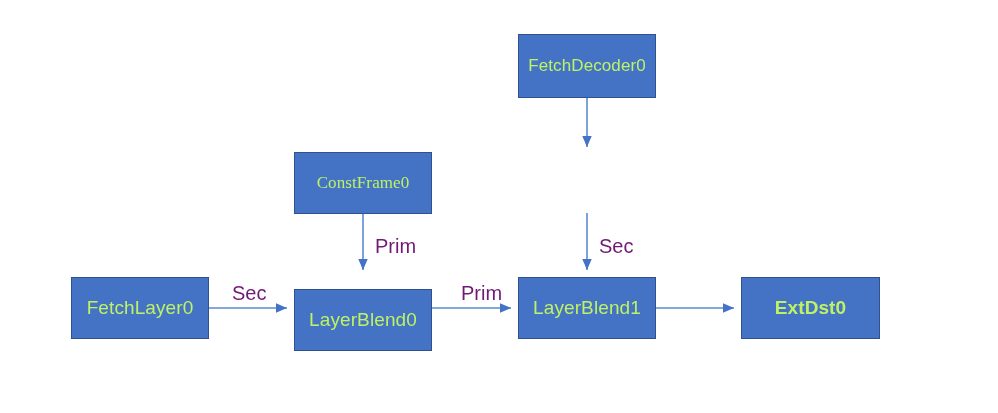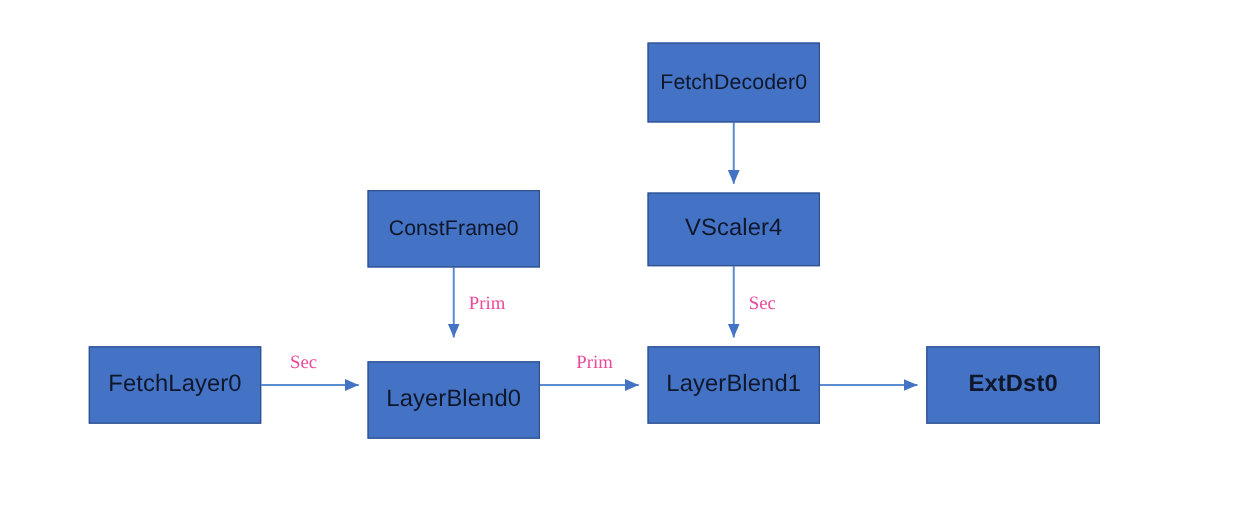--- a/index.html
+++ b/index.html
@@ -15,40 +15,39 @@
     width: 998px;
     height: 413px;
     background: #ffffff;
     overflow: hidden;
   }
   .node {
     position: absolute;
     box-sizing: border-box;
     background: #4472C4;
     border: 1.5px solid #2F528F;
-    color: #0f172a;
+    color: #bef264;
     display: flex;
     align-items: center;
     justify-content: center;
     text-align: right;
     line-height: 1.1;
     letter-spacing: 0.1px;
   }
   .node .node-label {
     display: block;
     padding: 0 4px;
     white-space: nowrap;
   }
   .edge-label {
     position: absolute;
-    color: #ec4899;
-    font-size: 15px;
+    color: #701a75;
+    font-size: 20px;
     white-space: nowrap;
     line-height: 1;
-    font-family: Liberation Serif, serif;
   }
   svg.edges {
     position: absolute;
     left: 0;
     top: 0;
     width: 998px;
     height: 413px;
     pointer-events: none;
   }
 </style>
@@ -86,27 +85,24 @@
 
     <g>
       <line x1="656" y1="308" x2="734" y2="308" stroke="#5B8BD0" stroke-width="1.6" marker-end="url(#arrowhead)"></line>
     </g>
   </svg>
 
   <div class="node" style="left:518px; top:34px; width:138px; height:64px; font-size:17px;">
     <span class="node-label">FetchDecoder0</span>
   </div>
 
-  <div class="node" style="left:294px; top:152px; width:138px; height:62px; font-size:17px;">
+  <div class="node" style="left:294px; top:152px; width:138px; height:62px; font-size:17px;font-family:Liberation Serif, serif;">
     <span class="node-label">ConstFrame0</span>
   </div>
 
-  <div class="node" style="left:518px; top:154px; width:138px; height:59px; font-size:19px;">
-    <span class="node-label">VScaler4</span>
-  </div>
 
   <div class="node" style="left:71px; top:277px; width:138px; height:62px; font-size:19px;">
     <span class="node-label">FetchLayer0</span>
   </div>
 
   <div class="node" style="left:294px; top:277px; width:138px; height:62px; font-size:19px;margin-top:12px;">
     <span class="node-label">LayerBlend0</span>
   </div>
 
   <div class="node" style="left:518px; top:277px; width:138px; height:62px; font-size:19px;">

